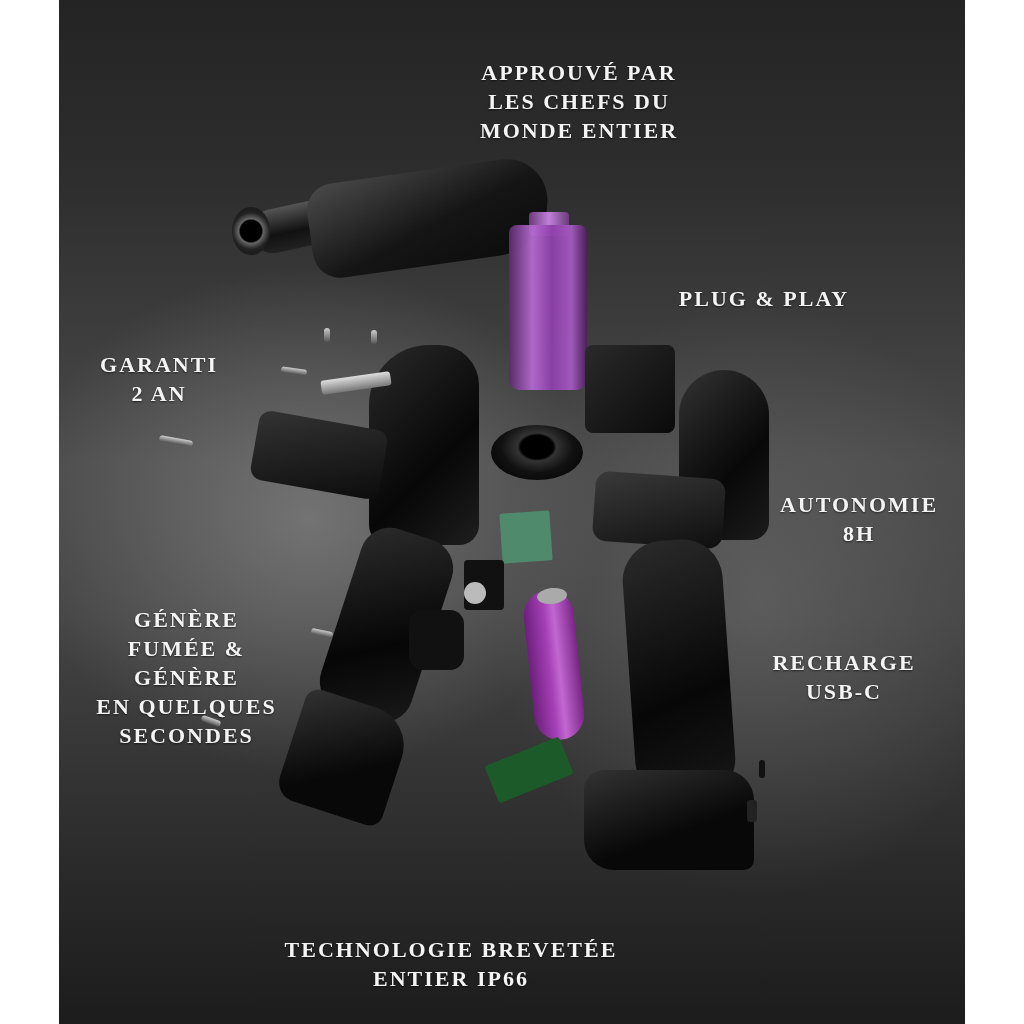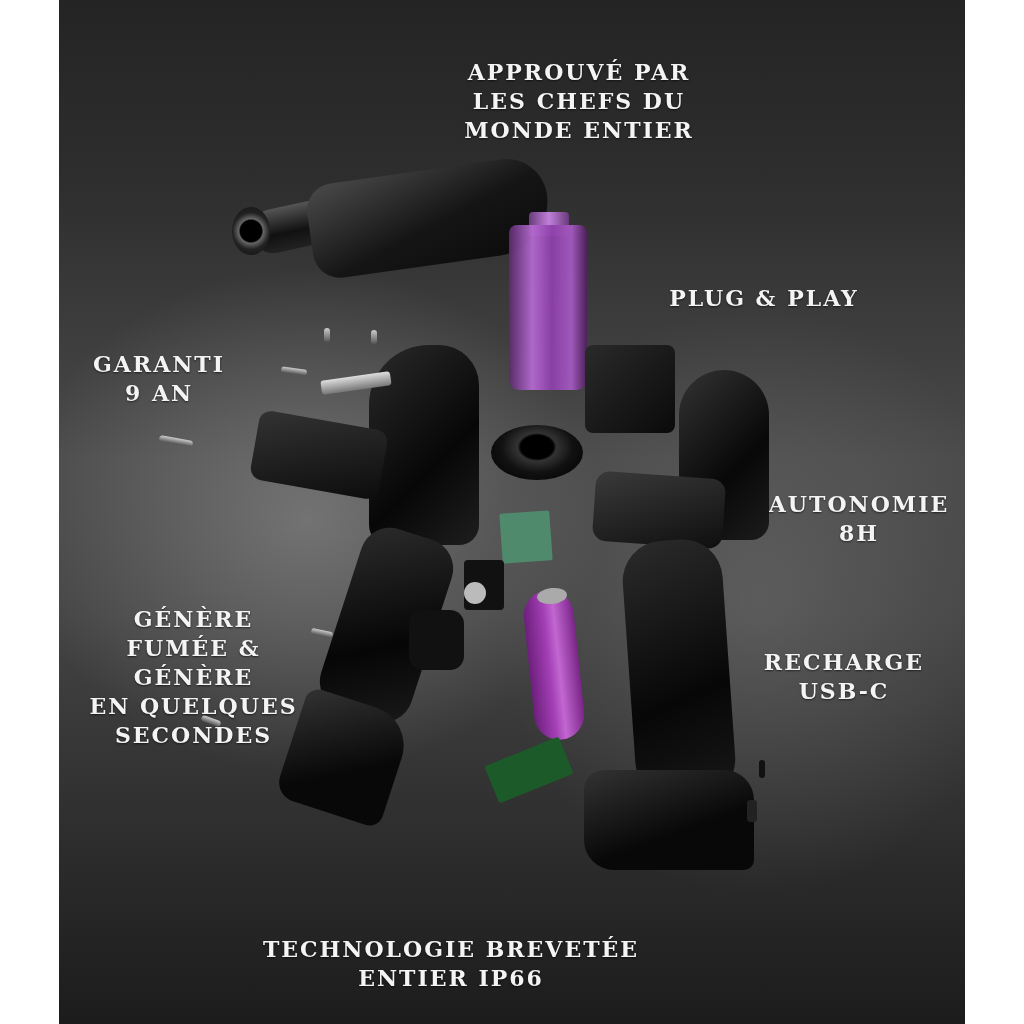--- a/index.html
+++ b/index.html
@@ -10,21 +10,21 @@
       radial-gradient(ellipse 420px 360px at 250px 520px, rgba(150,150,150,0.55), rgba(0,0,0,0) 70%),
       radial-gradient(ellipse 380px 420px at 700px 600px, rgba(120,120,120,0.45), rgba(0,0,0,0) 70%),
       linear-gradient(180deg, #242424 0%, #2e2e2e 18%, #4a4a4a 45%, #444 60%, #2a2a2a 85%, #1c1c1c 100%);
     overflow:hidden;
   }
   .label {
     position:absolute; color:#f4f4f4; font-family:"DejaVu Serif", serif;
     font-weight:bold; letter-spacing:2px; text-align:center; line-height:29px;
     font-size:22px; text-shadow:0 1px 2px rgba(0,0,0,0.6);
   }
-  .label div { white-space:nowrap; }
+  .label div { white-space:nowrap;font-family:Liberation Serif, serif; }
 
   
   .part { position:absolute; }
 
   
   .head-body { left:250px; top:170px; width:240px; height:95px; border-radius:30px 45px 60px 30px;
     background:linear-gradient(160deg,#4b4b4b,#151515 55%,#0b0b0b); transform:rotate(-8deg); }
   .head-tube { left:193px; top:205px; width:80px; height:44px; border-radius:20px;
     background:linear-gradient(180deg,#555,#111 60%,#222); transform:rotate(-12deg); }
   .head-tip { left:173px; top:207px; width:38px; height:48px; border-radius:50%;
@@ -96,29 +96,29 @@
     <div>LES CHEFS DU</div>
     <div>MONDE ENTIER</div>
   </div>
 
   <div class="label" style="left:585px; top:248px; width:240px;margin-top:36px;">
     <div>PLUG &amp; PLAY</div>
   </div>
 
   <div class="label" style="left:20px; top:350px; width:160px;">
     <div>GARANTI</div>
-    <div>9 AN</div>
+    <div>2 AN</div>
   </div>
 
   <div class="label" style="left:690px; top:490px; width:220px;">
     <div>AUTONOMIE</div>
     <div>8H</div>
   </div>
 
-  <div class="label" style="left:0px; top:605px; width:255px;margin-left:7px;">
+  <div class="label" style="left:0px; top:605px; width:255px;">
     <div>GÉNÈRE</div>
     <div>FUMÉE &amp;</div>
     <div>GÉNÈRE</div>
     <div>EN QUELQUES</div>
     <div>SECONDES</div>
   </div>
 
   <div class="label" style="left:680px; top:648px; width:210px;">
     <div>RECHARGE</div>
     <div>USB-C</div>

